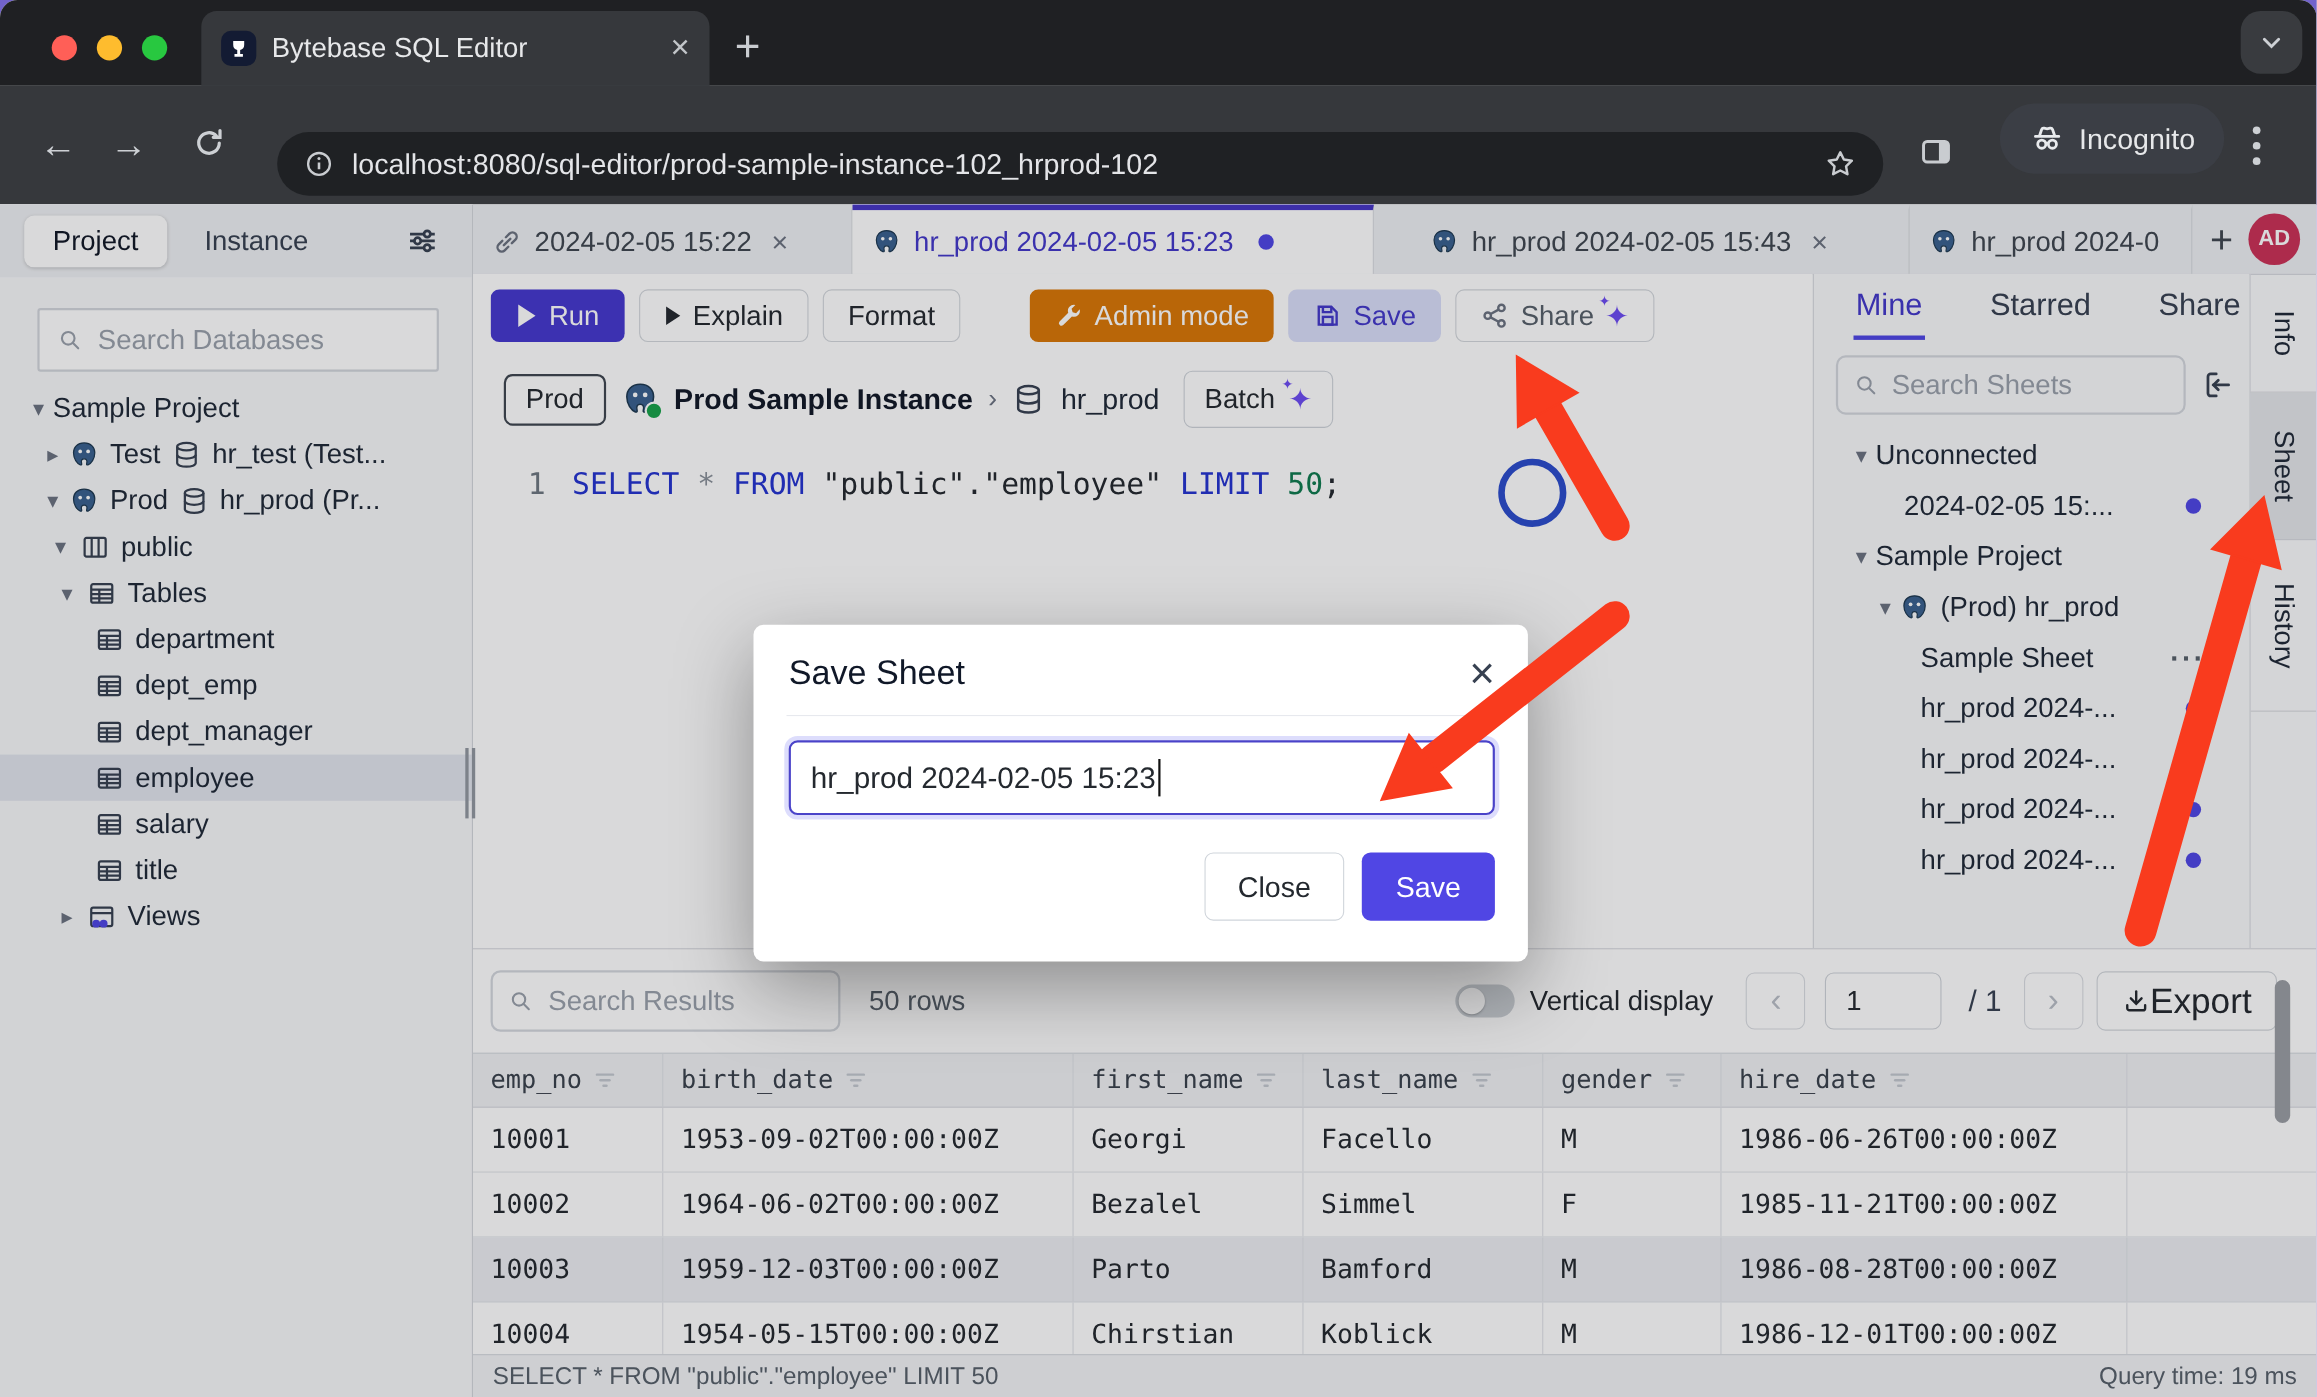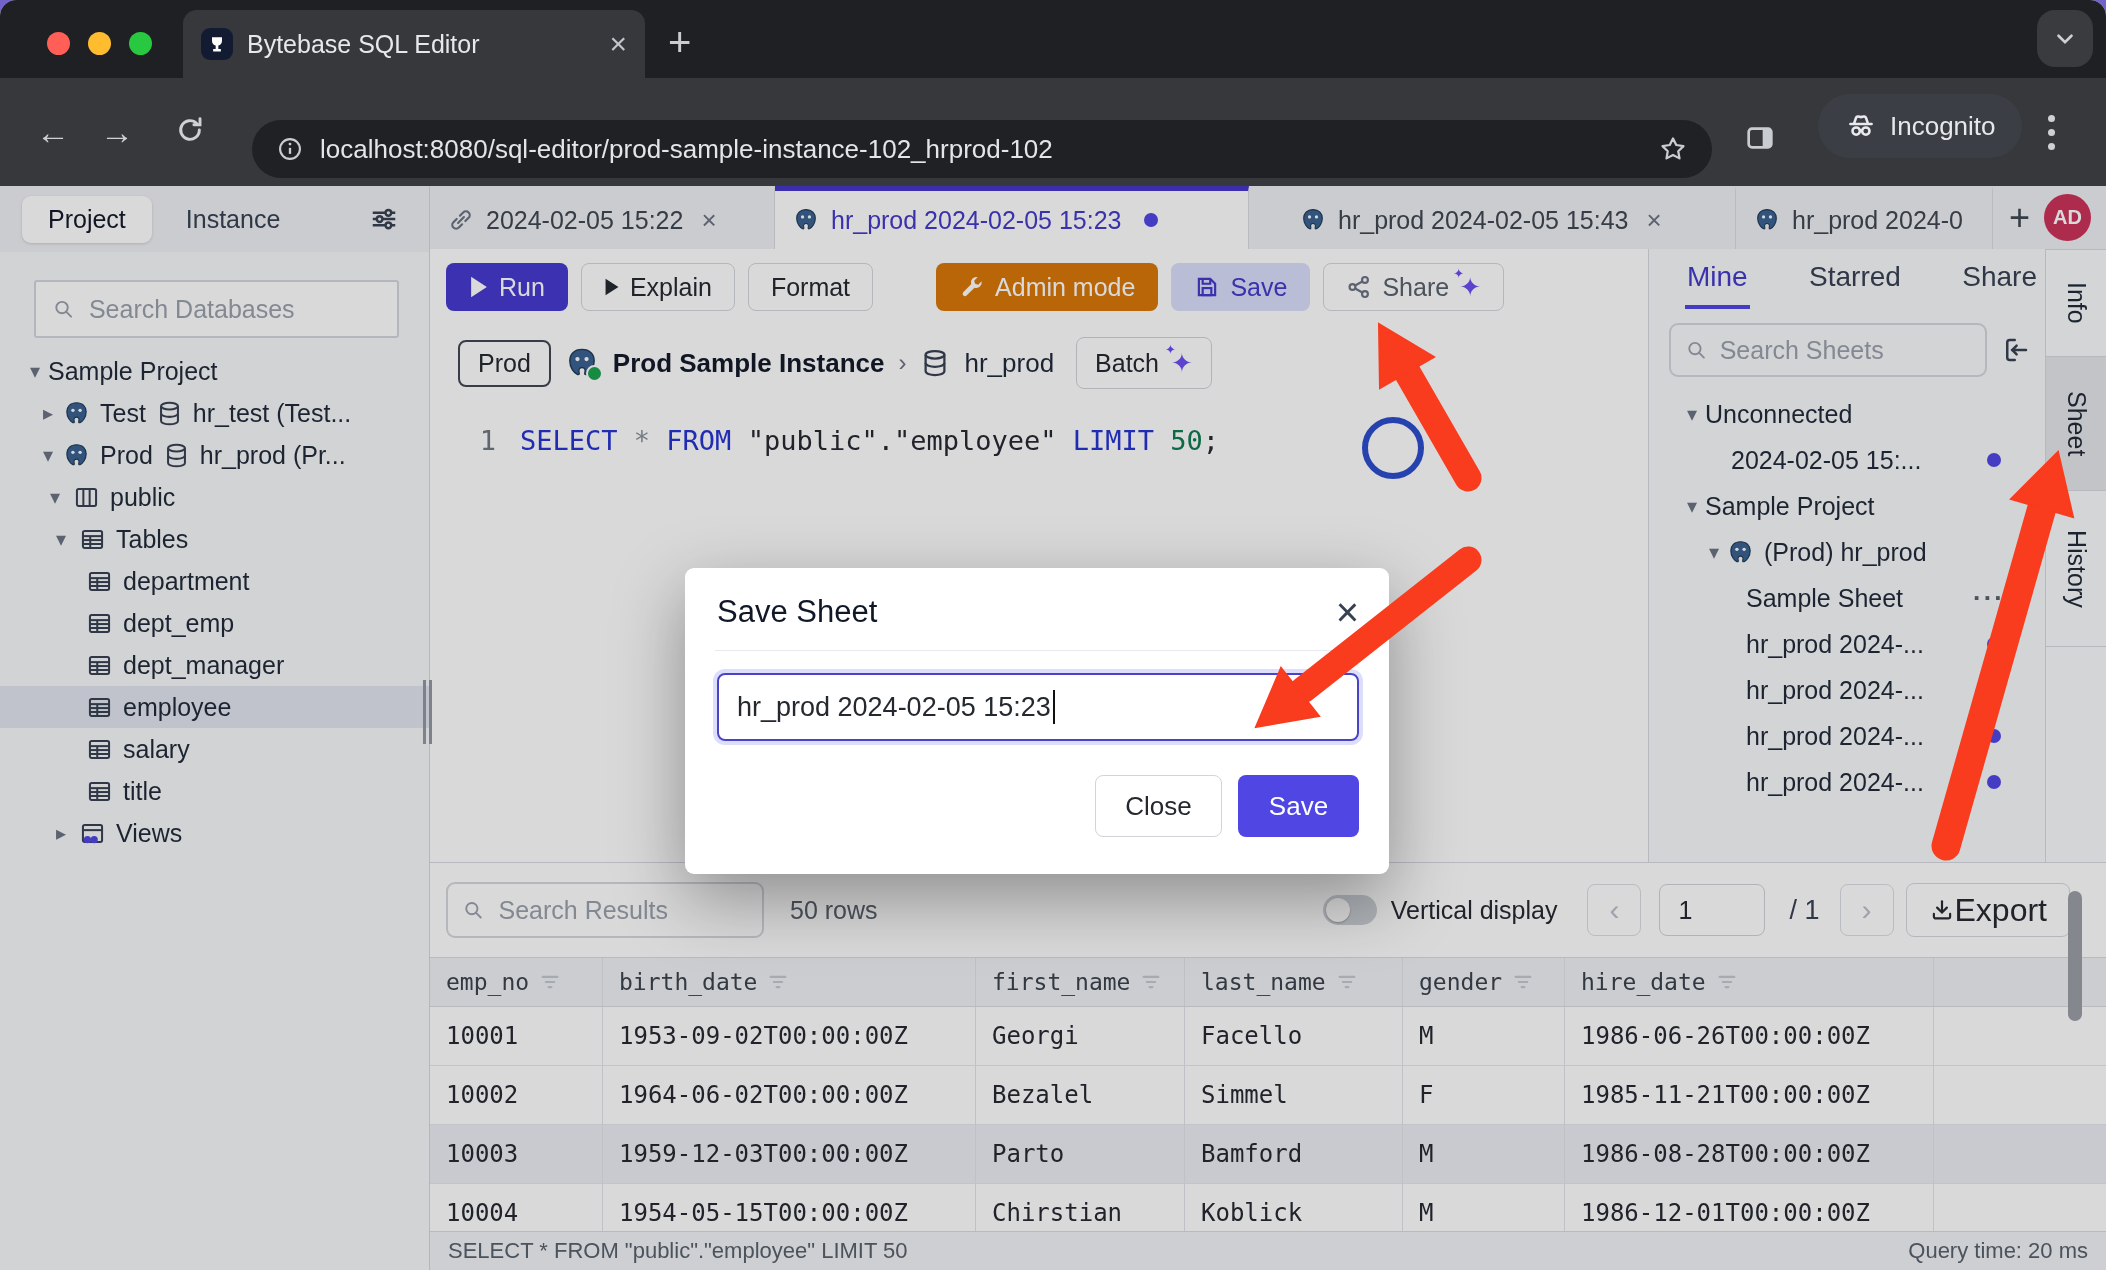--- a/index.html
+++ b/index.html
@@ -797,21 +797,21 @@
             <div class="gcell" style="width: 162px;">M</div>
             <div class="gcell" style="width: 369px;">1986-12-01T00:00:00Z</div>
             <div class="gcell" style="flex: 1 1 0%; border-right: none;"></div>
           </div>
         </div>
       <div class="vscroll"></div>
     </div>
 
     <div class="statusbar">
       <div>SELECT * FROM "public"."employee" LIMIT 50</div>
-      <div>Query time: 20 ms</div>
+      <div>Query time: 19 ms</div>
     </div>
 
     <div class="dim"></div>
 
     <div class="modal" style="top:382px;">
       <div class="modal-head">
         <div class="modal-title">Save Sheet</div>
         <div class="modal-x">×</div>
       </div>
       <div class="modal-div"></div>

